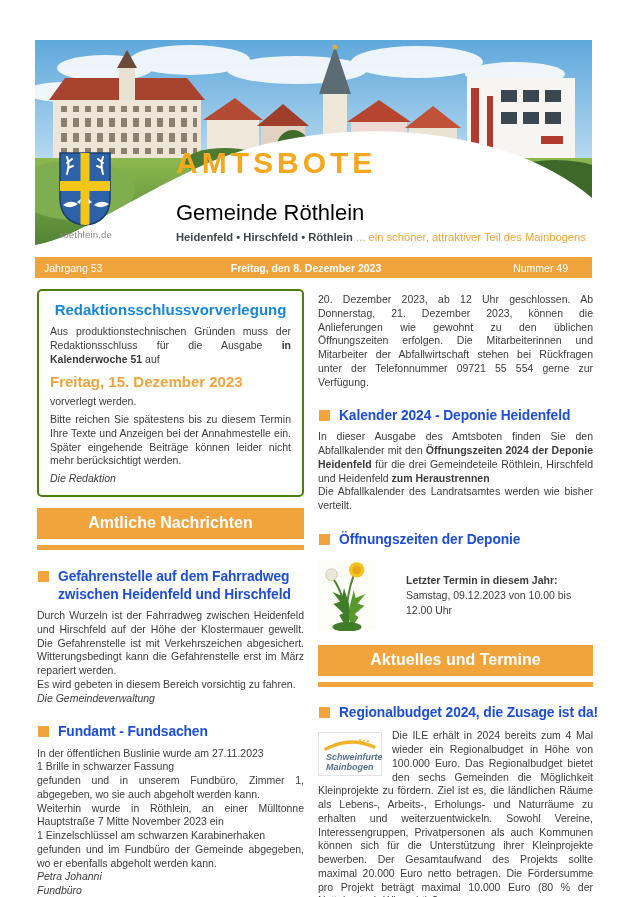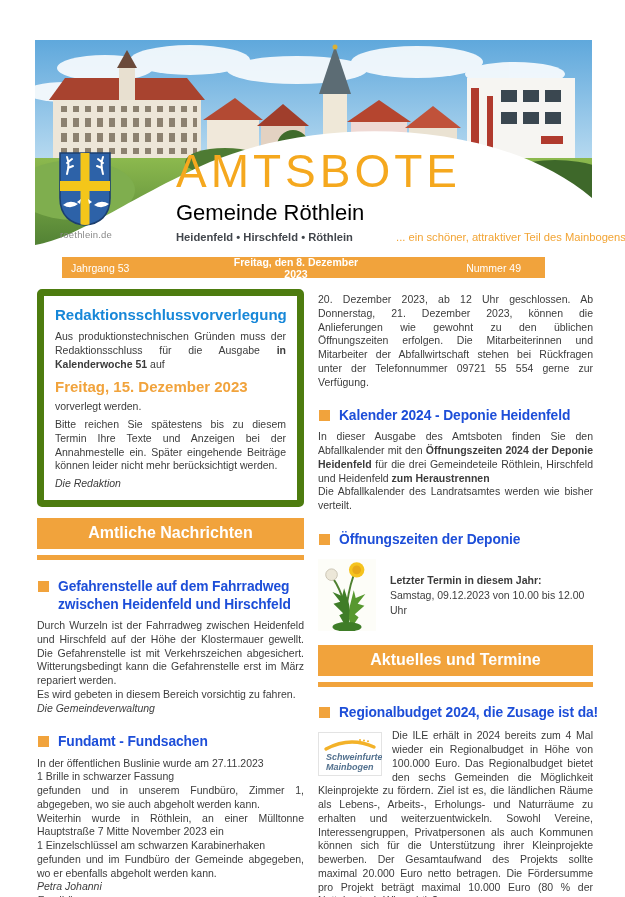--- a/index.html
+++ b/index.html
@@ -3,55 +3,55 @@
 <meta charset="utf-8">
 <style>
   html,body{margin:0;padding:0;background:#e8e8e8;}
   .page{position:relative;width:625px;height:897px;background:#ffffff;margin:0 auto;overflow:hidden;
         font-family:"Liberation Sans","DejaVu Sans",sans-serif;color:#3c3c3c;}
   
   .photo{position:absolute;left:35px;top:40px;width:557px;height:210px;overflow:hidden;}
   .crest{position:absolute;left:57px;top:150px;width:56px;height:78px;}
   .site-label{position:absolute;left:47px;top:229px;width:78px;text-align:center;
               font-size:9.5px;color:#8a8a8a;letter-spacing:.2px;}
-  .mast-title{position:absolute;left:176px;top:148px;font-size:46px;font-weight:400;
+  .mast-title{position:absolute;left:176px;top:148px;font-size:30px;font-weight:700;
               color:#f5a81e;letter-spacing:4px;line-height:1;}
   .mast-subtitle{position:absolute;left:176px;top:202px;font-size:22px;color:#000000;line-height:1;}
   .mast-row{position:absolute;left:176px;top:231px;font-size:11.2px;white-space:nowrap;line-height:1.2;}
   .districts{font-weight:bold;color:#42464c;}
-  .tagline{color:#f2a434;padding-left:40px;}
-  
-  .issue-bar{position:absolute;left:35px;top:257px;width:483px;height:21px;background:#f1a33c;
-             color:#fff;font-size:10.5px;display:flex;align-items:center;margin-left:27px;}
+  .tagline{color:#f2a434;}
+  
+  .issue-bar{position:absolute;left:35px;top:257px;width:557px;height:21px;background:#f1a33c;
+             color:#fff;font-size:10.5px;display:flex;align-items:center;}
   .issue-bar .iv{flex:1;padding-left:9px;}
   .issue-bar .id{flex:1;text-align:center;font-weight:bold;}
   .issue-bar .in{flex:1;text-align:right;padding-right:24px;}
   
   .col-left{position:absolute;left:37px;top:289px;width:267px;}
   .col-right{position:absolute;left:318px;top:289px;width:275px;}
   p.body{font-size:10.5px;line-height:1.31;text-align:justify;margin:5px 0 0;color:#3c3c3c;}
   p.body.first{margin-top:4px;}
   .sig{font-style:italic;}
   .bl{display:block;}
   .ul-line{display:block;}
   
-  .notice-box{border:7px solid #4d7c0f;border-radius:5px;padding:8px 11px 9px;}
+  .notice-box{border:2px solid #4d7c0f;border-radius:5px;padding:8px 11px 9px;}
   .nb-title{color:#1787d8;font-weight:bold;font-size:15px;text-align:center;margin:2px 0 7px;}
   .nb-date{color:#f1a33c;font-weight:bold;font-size:15px;margin:7px 0 5px;}
   
   .banner{background:#f1a33c;color:#fff;font-size:16px;font-weight:bold;text-align:center;
           padding:6px 0 7px;margin-top:11px;}
   .banner-strip{height:5px;background:#f1a33c;margin-top:6px;}
   
   .sec-h{position:relative;padding-left:21px;color:#1d4ed8;font-weight:bold;font-size:13.8px;
          line-height:1.32;margin-top:18px;letter-spacing:-.1px;}
   .sec-h .sq{position:absolute;left:1px;top:3px;width:11px;height:11px;background:#f1a33c;}
   .sec-h .line{display:block;white-space:nowrap;}
   
-  .termin-row{display:flex;align-items:center;gap:14px;margin-top:10px;}
+  .termin-row{display:flex;align-items:center;gap:30px;margin-top:10px;}
   .flower-img{width:58px;height:72px;flex:0 0 auto;}
   .termin-text{font-size:10.5px;line-height:1.4;}
   .termin-text .lbl{font-weight:bold;display:block;}
   
   .mb-logo{float:left;width:64px;height:44px;margin:3px 10px 1px 0;}
   .clear{clear:both;}
   b.inb{font-weight:bold;}
 </style>
 </head>
 <body>

